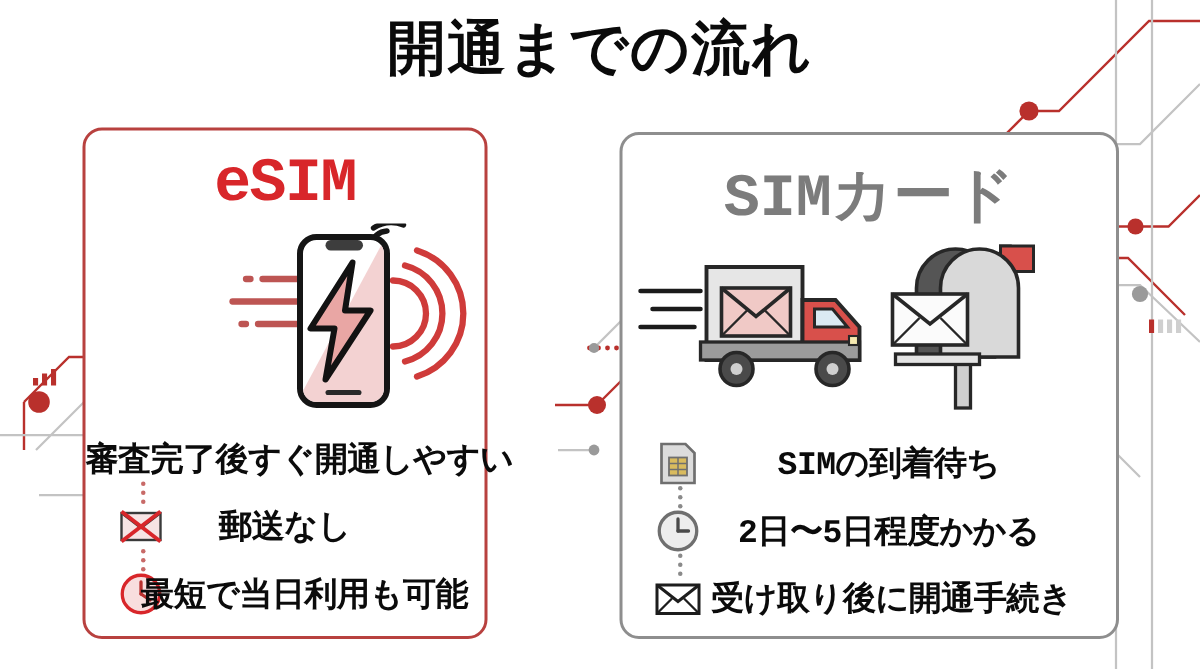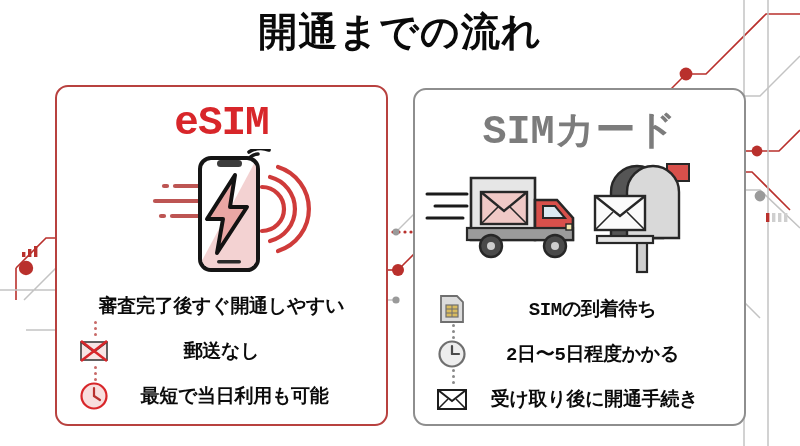--- a/index.html
+++ b/index.html
@@ -27,21 +27,21 @@
   }
 
   
   .card {
     position:absolute;
     background:#ffffff;
     border-radius:13px;
     z-index:4;
   }
   .card-esim {
-    left:55px; top:85px; width:333px; height:341px;
+    left:55px; top:85px; width:270px; height:341px;
     border:2.4px solid #b8413f;
   }
   .card-sim {
     left:413px; top:88px; width:333px; height:338px;
     border:2.4px solid #8e8e8e;
     padding-left:44px;
   }
 
   .card-heading {
     position:absolute; left:0; width:100%;
@@ -69,21 +69,21 @@
   .row-icon {
     position:absolute; left:20px; top:50%;
     transform:translateY(-50%);
     width:34px; height:34px;
     display:flex; align-items:center; justify-content:center;
   }
   .row-text {
     position:absolute; left:0; width:100%;
     top:50%; transform:translateY(-50%);
     text-align:center;
-    font-size:19px; font-weight:bold; color:#0b0b0b;
+    font-size:22px; font-weight:bold; color:#0b0b0b;
     white-space:nowrap;
     letter-spacing:-0.3px;
   }
   .row-text.indent { padding-left:26px; }
   .row-text.indent2 { padding-left:30px; }
 
   .connector {
     position:absolute; left:37px; width:3px; height:15px;
     display:flex; flex-direction:column; justify-content:space-between;
     align-items:center;

